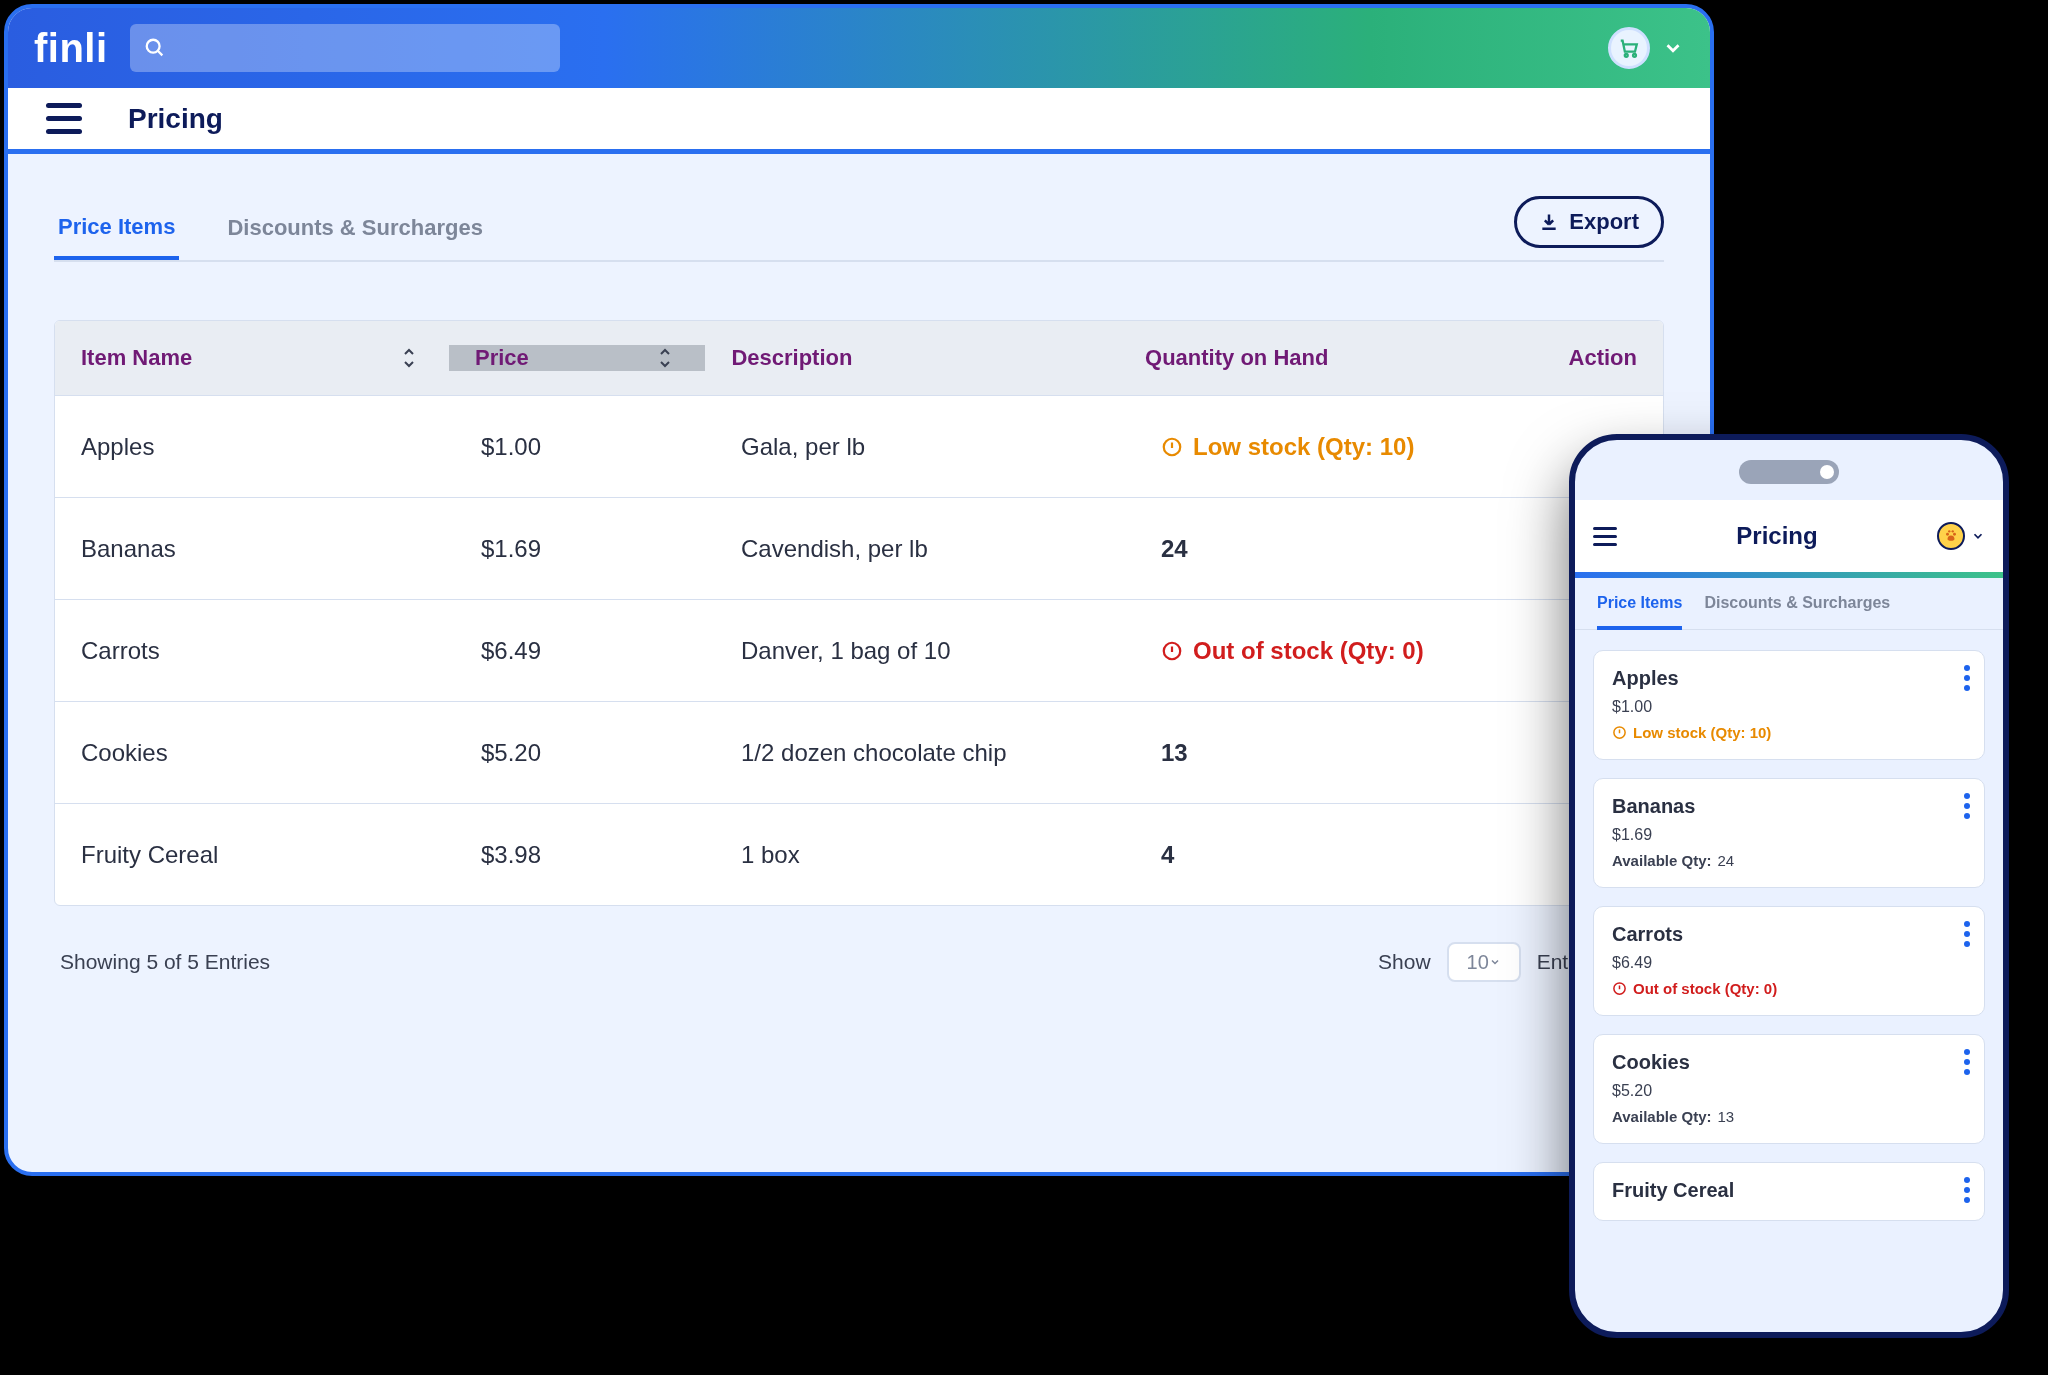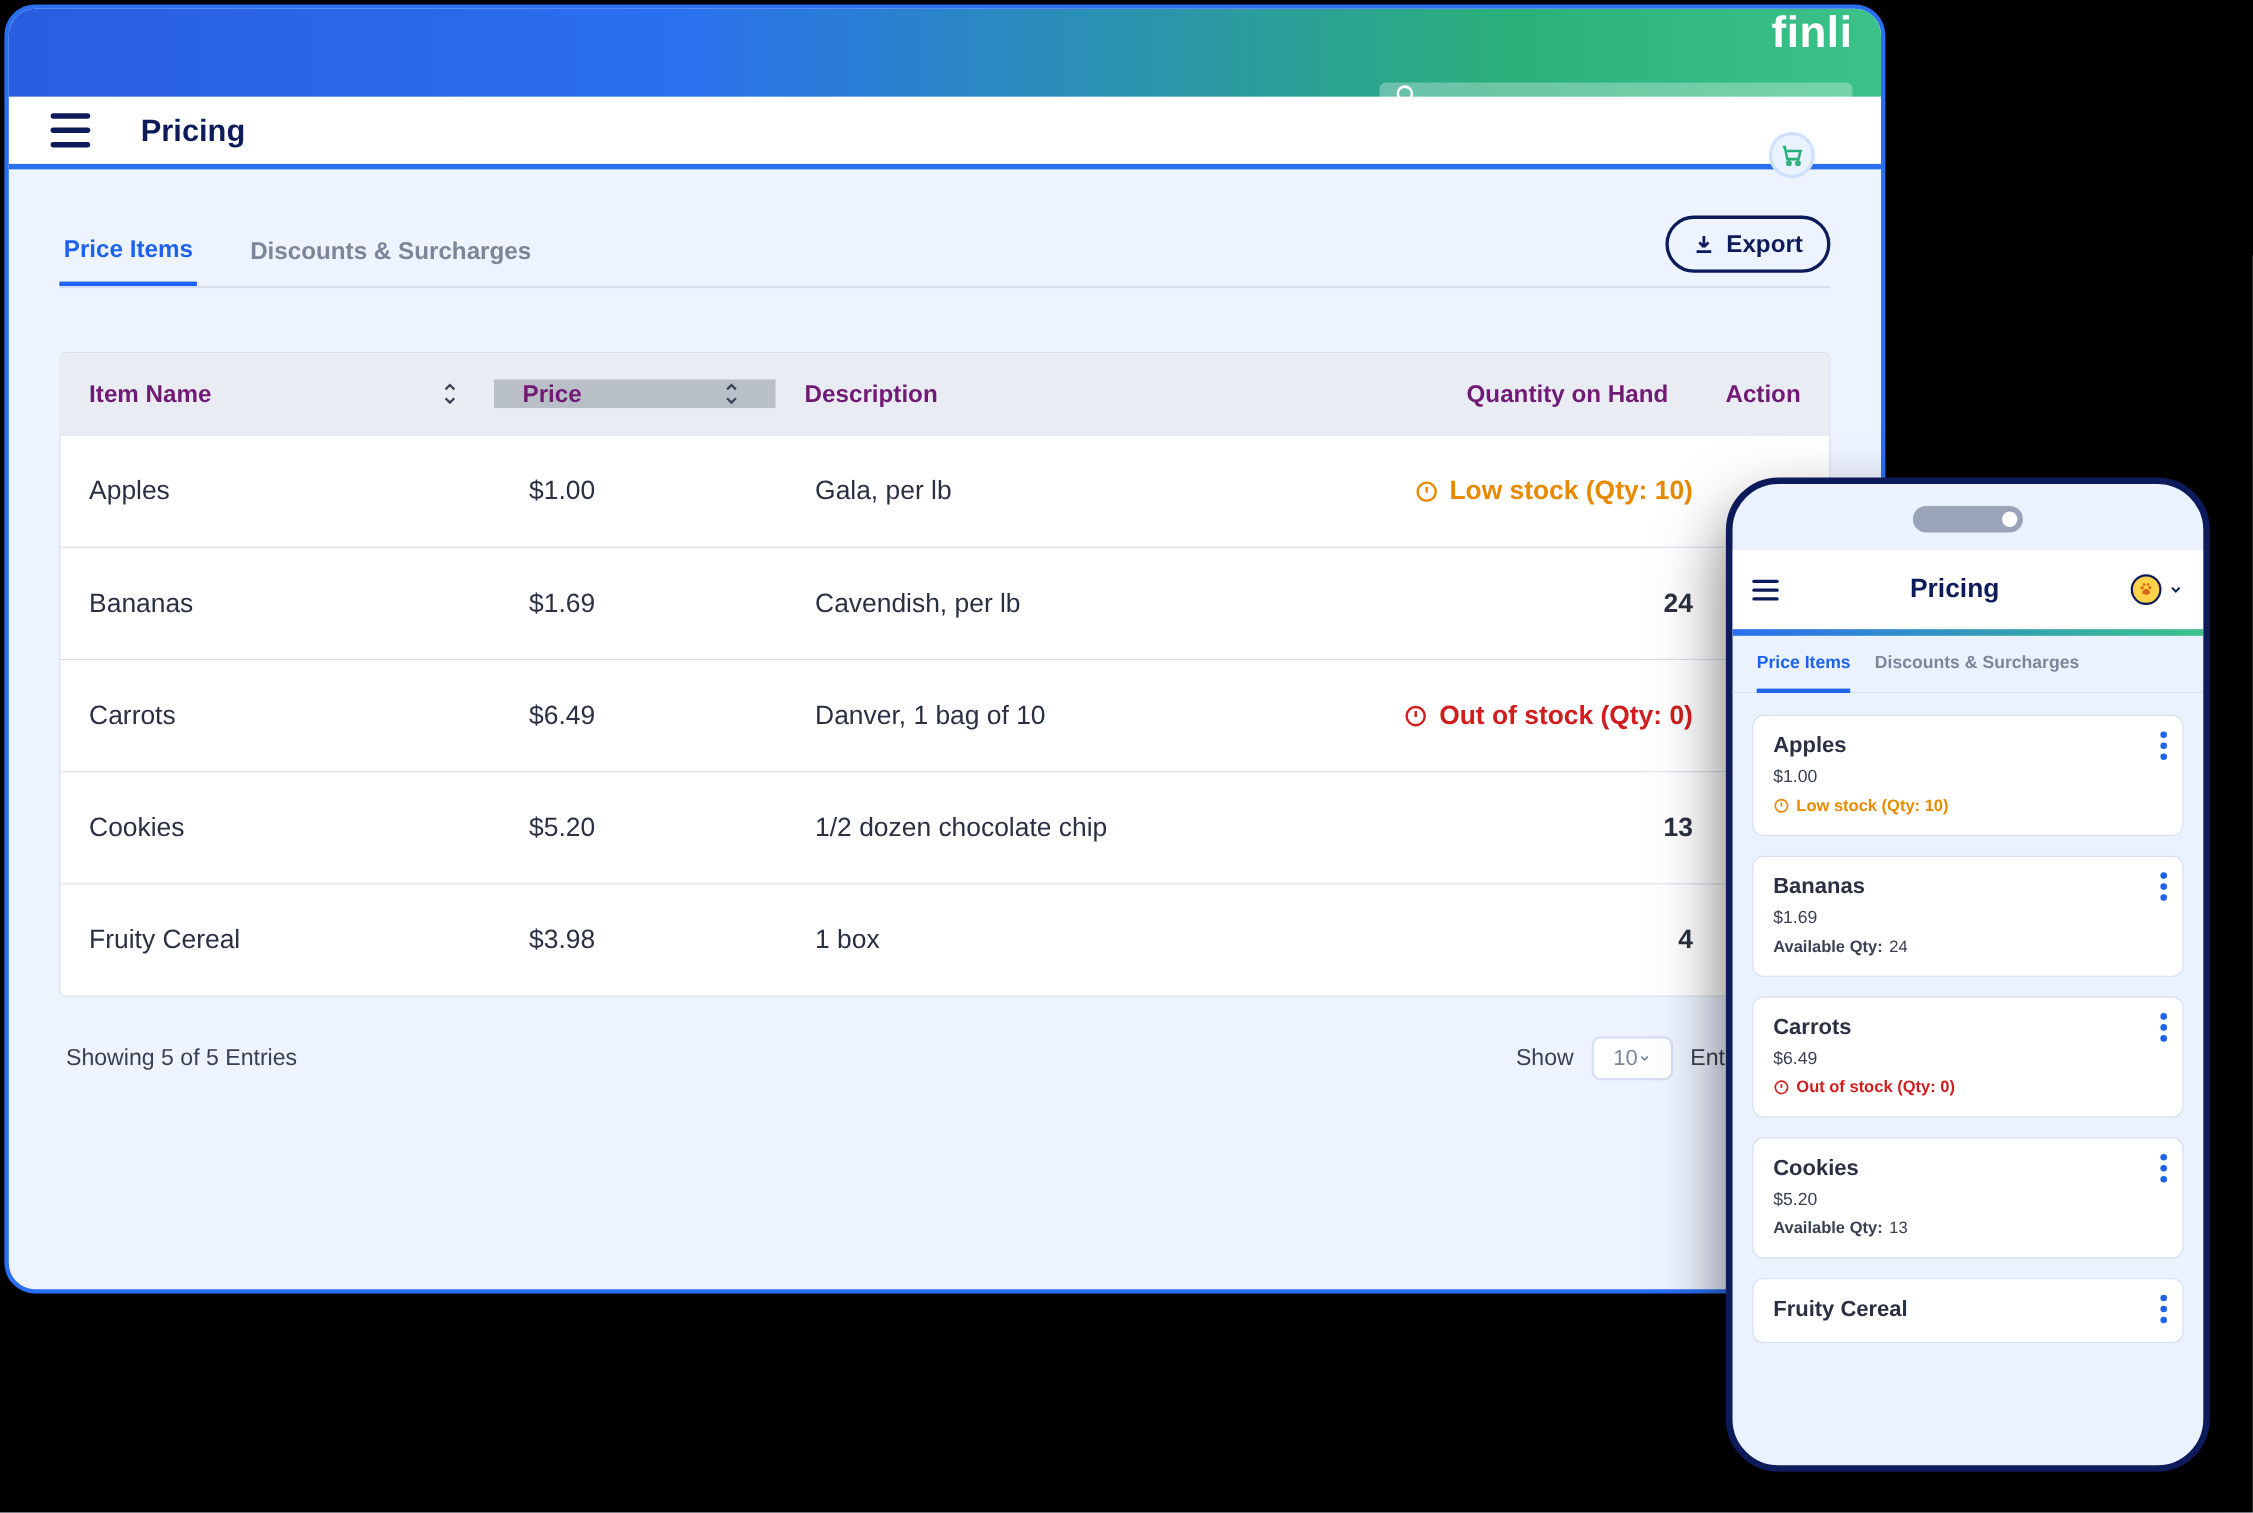--- a/index.html
+++ b/index.html
@@ -21,23 +21,22 @@
   body{margin:0;background:#000;width:2048px;height:1375px;position:relative;}
 
   
   .desktop{
     position:absolute;left:4px;top:4px;width:1710px;height:1172px;
     border-radius:28px;overflow:hidden;border:4px solid var(--blue2);
     background:var(--bg);
     box-shadow:0 30px 60px rgba(0,0,0,.45);
   }
   .topbar{
-    height:80px;display:flex;align-items:flex-end;padding:0 26px;gap:22px;
+    height:80px;display:flex;align-items:center;padding:0 26px;gap:22px;
     background:linear-gradient(90deg,#2a5de0 0%,#2a6ff0 35%,#2bb07a 80%,#3cc289 100%);
-    flex-direction:column;
   }
   .logo{color:#fff;font-weight:700;font-size:40px;letter-spacing:.5px;}
   .searchbox{
     display:flex;align-items:center;background:rgba(255,255,255,.30);
     height:48px;border-radius:6px;width:430px;padding:0 14px;
   }
   .topbar-right{margin-left:auto;display:flex;align-items:center;gap:12px;}
   .cart-btn{
     width:42px;height:42px;border-radius:50%;border:3px solid #cfe0ff;
     display:flex;align-items:center;justify-content:center;background:#e9f3ff;
@@ -60,21 +59,21 @@
     margin-left:auto;padding:10px 22px;border:3px solid var(--navy);border-radius:999px;
     color:var(--navy);font-weight:800;font-size:22px;display:flex;gap:10px;align-items:center;
     margin-bottom:12px;
     text-align:center;
   }
 
   .table{margin-top:58px;border:1px solid var(--bd);border-radius:6px;background:#fff;overflow:hidden;}
   .thead{display:flex;background:var(--hdr);height:74px;align-items:center;font-weight:800;font-size:22px;color:#701a75;}
   .th,.td{padding:0 26px;display:flex;align-items:center;gap:10px;}
   .th.sorted{background:var(--sorted);}
-  .c1{width:400px;} .c2{width:260px;} .c3{width:420px;} .c4{width:430px;justify-content:flex-end;} .c5{flex:1;}
+  .c1{width:400px;} .c2{width:260px;} .c3{width:420px;} .c4{width:430px;} .c5{flex:1;}
   .sort-ic{margin-left:auto;margin-right:6px;}
   .trow{display:flex;height:102px;align-items:center;border-top:1px solid var(--bd);font-size:24px;color:#2a3042;}
   .stock{display:flex;align-items:center;gap:10px;font-weight:600;}
   .stock.low{color:var(--orange);} .stock.out{color:var(--red);} .stock.ok{color:#2a3042;}
 
   .footer{display:flex;align-items:center;margin:36px 6px 0;font-size:21px;color:#3a4052;gap:20px;}
   .footer .right{margin-left:auto;display:flex;align-items:center;gap:16px;}
   .select{
     width:74px;height:40px;border:2px solid var(--bd);border-radius:8px;background:#fff;
     display:flex;align-items:center;justify-content:center;gap:0;color:var(--gray);font-size:20px;

